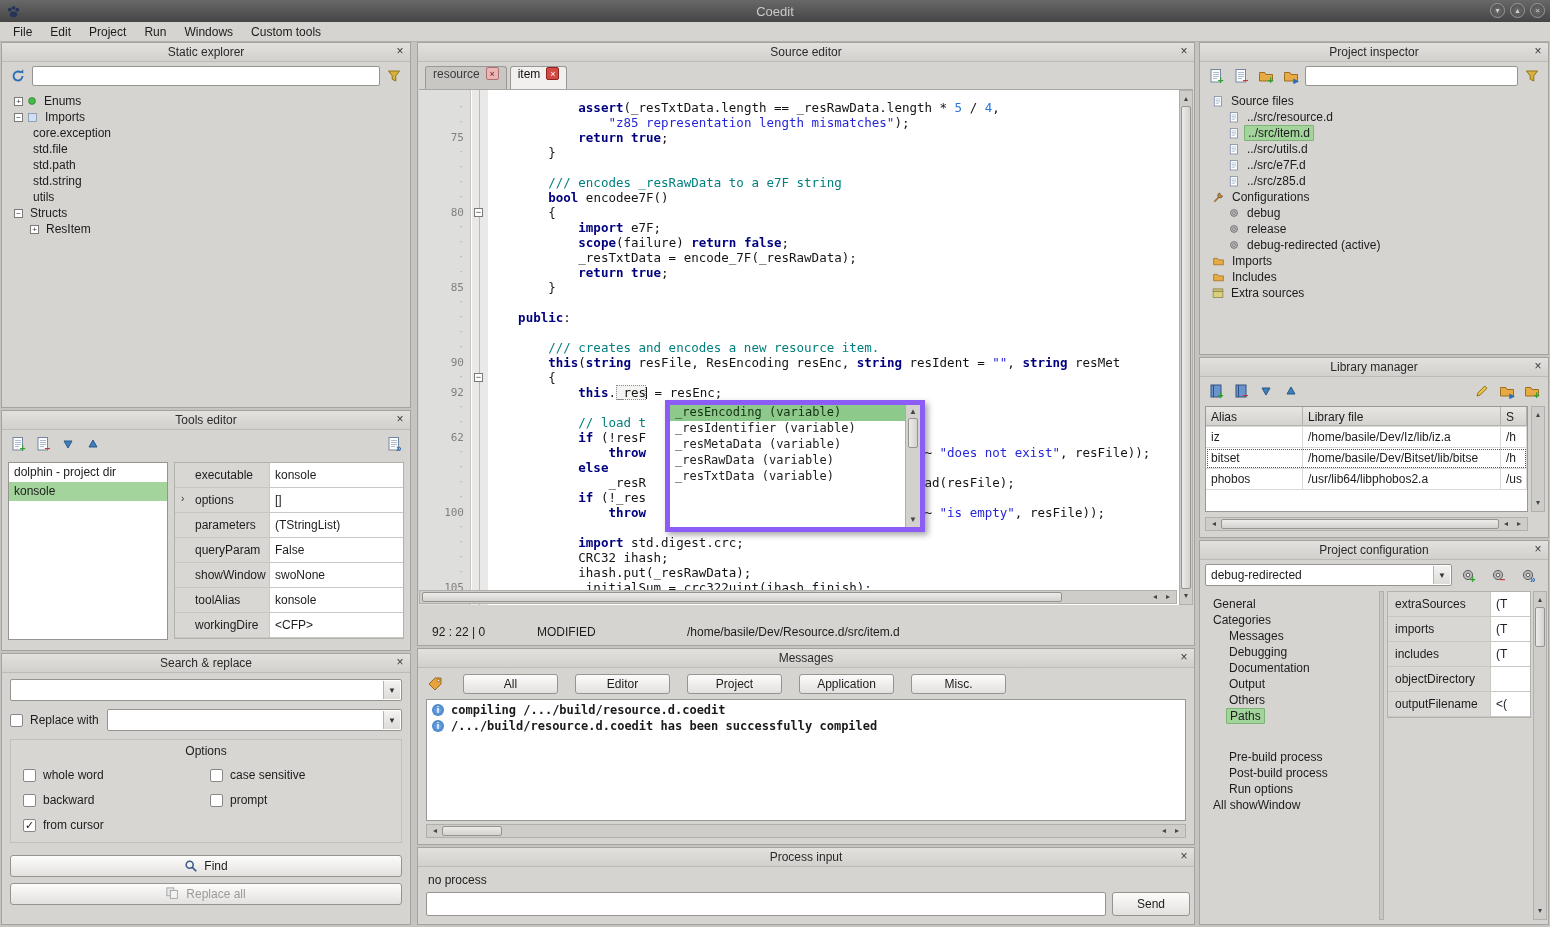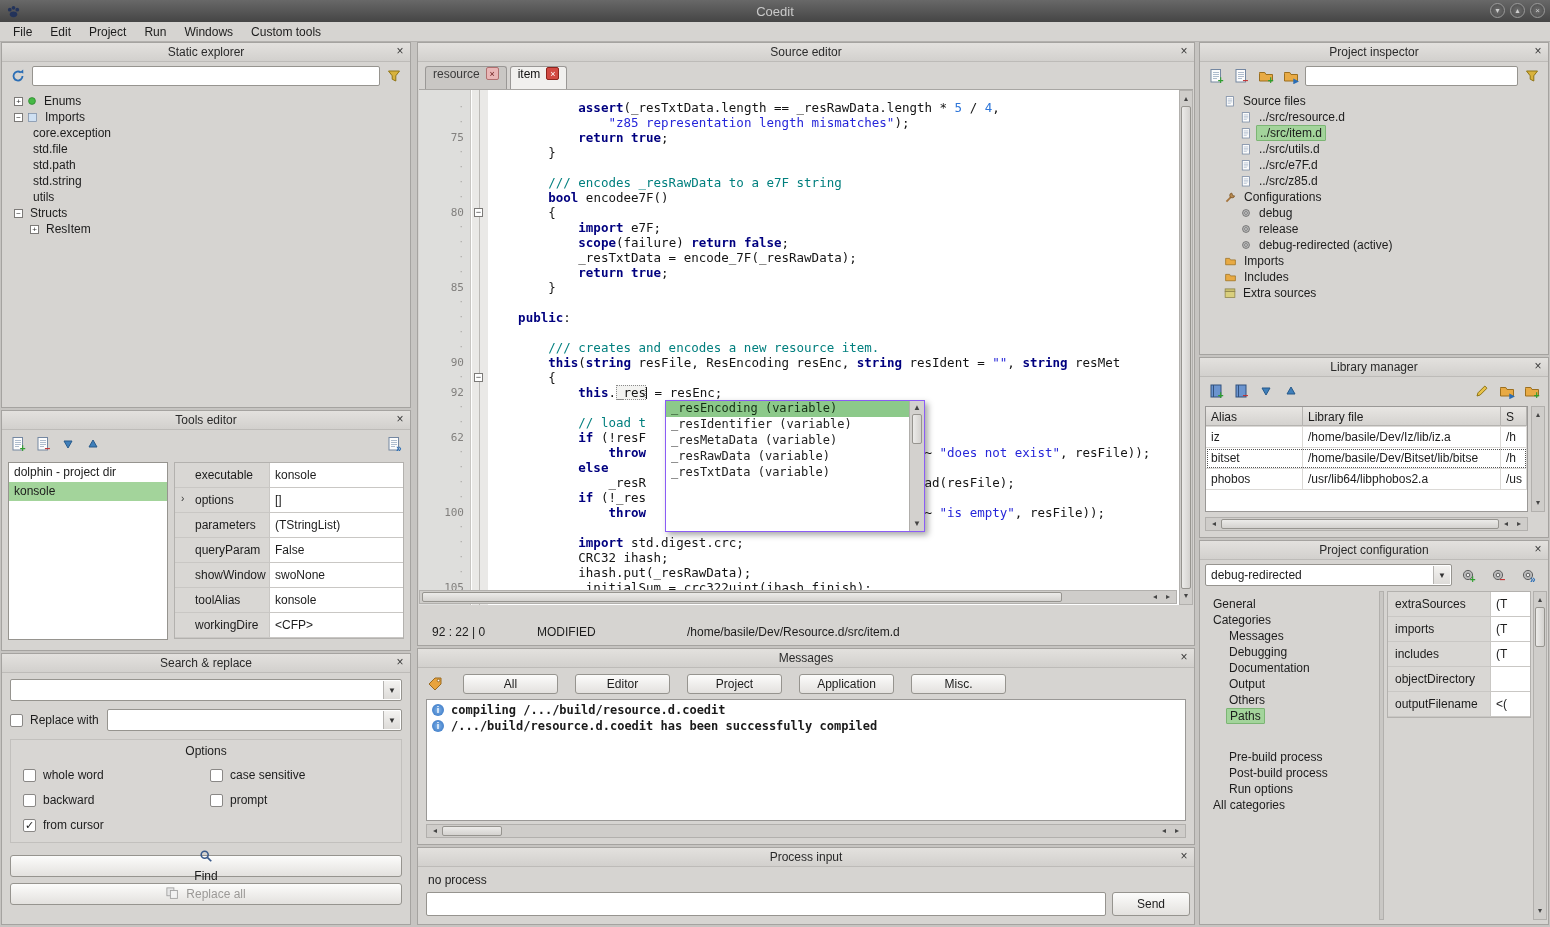--- a/index.html
+++ b/index.html
@@ -65,21 +65,21 @@
   .p-tools{left:1px;top:410px;width:410px;height:241px;}
   .te-body{display:flex;padding:4px 6px 0;gap:6px;align-items:flex-start;}
   #te-list{width:160px;height:178px;}
   #te-props{flex:1;}
   .p-search{left:1px;top:653px;width:410px;height:272px;}
   .sr-pad{padding:6px 8px 0;}
   .optgroup{margin:8px 8px 0;border:1px solid #c2c0bd;background:#d8d6d3;padding-bottom:6px;}
   .optlabel{text-align:center;padding:4px 0 10px;}
   #sr-checks{display:grid;grid-template-columns:1fr 1fr;row-gap:11px;padding:0 4px 4px 12px;}
   .sr-btn{margin:6px 8px 0;}
-  .sr-find{margin-top:12px;flex-direction:column;}
+  .sr-find{margin-top:12px;}
 
   
   .p-source{left:417px;top:42px;width:778px;height:604px;}
   .tabbar{position:absolute;left:1px;right:1px;top:20px;height:27px;background:#d6d4d1;border-bottom:1px solid #a8a6a3;display:flex;align-items:flex-end;gap:3px;padding-left:6px;}
   .tab{height:23px;padding:0 7px;display:flex;align-items:flex-start;gap:6px;border:1px solid #9a9896;border-bottom:none;border-radius:3px 3px 0 0;background:#c9c7c4;color:#3a3a3a;}
   .tab.active{background:#f1f0ee;color:#111;}
   .tabx{width:13px;height:13px;font-size:9px;line-height:12px;text-align:center;border:1px solid #b07070;background:#e9b6b6;color:#6e2020;border-radius:2px;}
   .tab.active .tabx{background:#d24a43;border-color:#8e241e;color:#fff;}
   .editor{position:absolute;left:1px;right:1px;top:47px;height:515px;background:#fff;overflow:hidden;}
   .gutterbg{position:absolute;left:0;top:0;bottom:0;width:52px;background:#dededc;border-right:1px solid #c8c6c3;}
@@ -90,21 +90,21 @@
   .ln.dot{color:#aaa8a6;font-size:9px;}
   .fold{width:17px;flex:none;position:relative;}
   .fsq{position:absolute;left:3px;top:3px;width:9px;height:9px;border:1px solid #7c7a78;background:#fff;font-size:9px;line-height:7px;text-align:center;color:#333;}
   .codetext{flex:1;white-space:pre;font:12.5px/15px "DejaVu Sans Mono",monospace;color:#141414;}
   .codetext .k{color:#00007f;font-weight:bold;}
   .codetext .s{color:#2626d9;}
   .codetext .c{color:#007f7e;}
   .codetext .n{color:#2e76d9;}
   .codetext .u{outline:1px dotted #8a8a8a;outline-offset:-1px;background:#f3f3f1;}
   .caret{display:inline-block;width:1px;height:12px;background:#1a1a1a;vertical-align:-2px;}
-  .popup{position:absolute;left:246px;top:310px;width:260px;height:132px;background:#fff;border:1px solid #8b5cf6;box-shadow:3px 3px 6px rgba(0,0,0,.35);display:flex;}
+  .popup{position:absolute;left:246px;top:310px;width:260px;height:132px;background:#fff;border:5px solid #8b5cf6;box-shadow:3px 3px 6px rgba(0,0,0,.35);display:flex;}
   .pitems{flex:1;overflow:hidden;}
   .pitem{height:16px;line-height:16px;padding-left:5px;font:12px "DejaVu Sans Mono",monospace;white-space:nowrap;color:#222;}
   .pitem.psel{background:#8cc98a;color:#143014;}
   .pscroll{width:15px;flex:none;background:#d3d1ce;border-left:1px solid #b0aeab;display:flex;flex-direction:column;align-items:center;padding:1px 0;}
   .pscroll .thumbv{height:30px;}
   .ed-hscroll{left:1px;right:17px;bottom:41px;}
   .ed-vscroll{right:1px;top:47px;height:515px;}
   .estatus{position:absolute;left:1px;right:1px;bottom:1px;height:26px;background:#d6d4d1;}
   .estatus span{position:absolute;top:7px;white-space:nowrap;}
   .st-pos{left:13px;} .st-mod{left:118px;} .st-file{left:268px;}
@@ -120,21 +120,21 @@
 
   
   .p-proc{left:417px;top:847px;width:778px;height:78px;}
   .proc-status{position:absolute;left:10px;top:25px;}
   .proc-row{position:absolute;left:8px;right:4px;top:44px;display:flex;gap:6px;}
   .proc-row .tinput{height:24px;}
   .proc-send{width:78px;height:24px;}
 
   
   .p-inspector{left:1199px;top:42px;width:350px;height:313px;}
-  #pi-tree{padding-left:18px;}
+  #pi-tree{padding-left:6px;}
   .p-library{left:1199px;top:357px;width:350px;height:181px;}
   .libtable{position:absolute;left:5px;top:48px;right:20px;height:106px;background:#fff;border:1px solid #9a9896;font-size:12px;}
   .librow{display:flex;height:21px;border-bottom:1px solid #dbd9d6;}
   .librow.head{height:20px;}
   .libcell{border-right:1px solid #dbd9d6;padding:3px 5px 0;white-space:nowrap;overflow:hidden;}
   .librow.head .libcell{background:linear-gradient(#e8e6e3,#d4d2cf);border-right:1px solid #b5b3b0;border-bottom:1px solid #b5b3b0;}
   .librow.focus{outline:1px dotted #555;outline-offset:-2px;}
   .c0{width:97px;flex:none;} .c1{width:198px;flex:none;} .c2{flex:1;}
   .lib-hscroll{left:5px;right:20px;bottom:6px;}
   .lib-vscroll{right:3px;top:48px;height:106px;}
@@ -963,21 +963,21 @@
       <div class="trow" style="padding-left: 22px; margin-top: 25px;">
         <span class="tlabel">Pre-build process</span>
       </div>
       <div class="trow" style="padding-left: 22px;">
         <span class="tlabel">Post-build process</span>
       </div>
       <div class="trow" style="padding-left: 22px;">
         <span class="tlabel">Run options</span>
       </div>
       <div class="trow" style="padding-left: 6px;">
-        <span class="tlabel">All categories</span>
+        <span class="tlabel">All showWindow</span>
       </div>
     </div>
   <div class="cfg-div"></div>
   <div class="pgrid" id="pc-props">
       <div class="prow">
         <span class="pname">extraSources</span>
         <span class="pval">(T</span>
       </div>
       <div class="prow">
         <span class="pname">imports</span>

